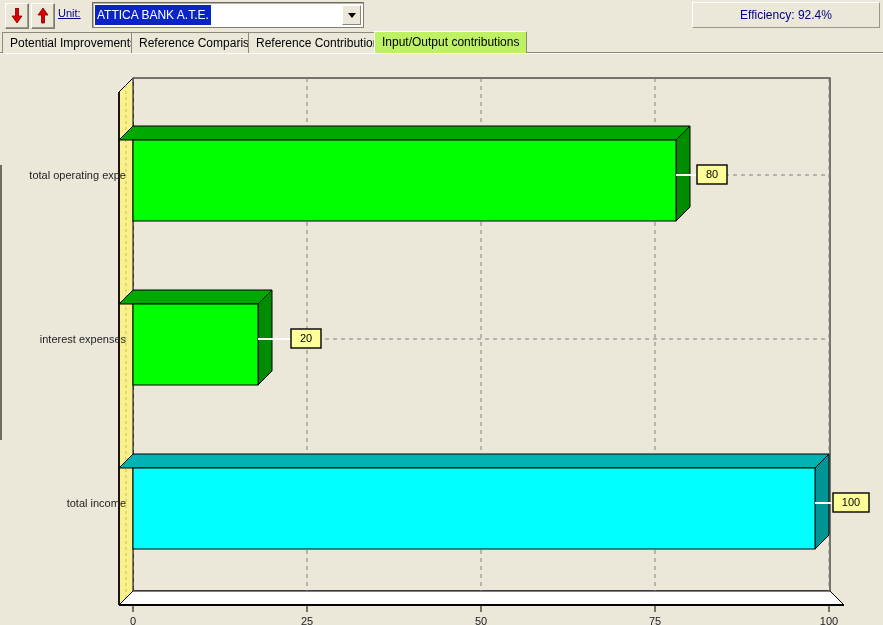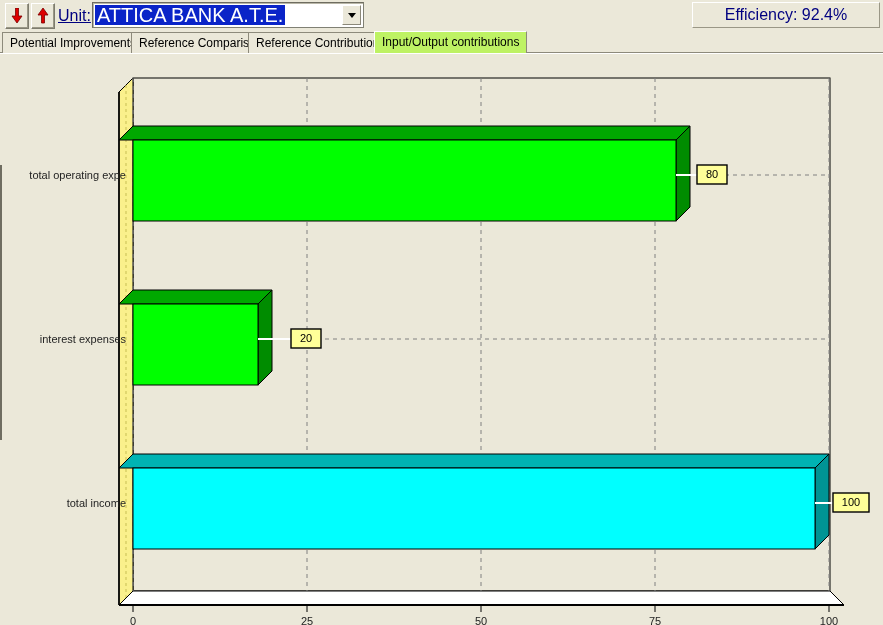--- a/index.html
+++ b/index.html
@@ -44,21 +44,21 @@
     justify-content: center;
     cursor: pointer;
   }
   .tb-btn.down { left: 5px; }
   .tb-btn.up   { left: 31px; }
   .arrow-glyph { display: block; line-height: 0; }
 
   .unit-label {
     position: absolute;
     left: 58px; top: 7px;
-    font-size: 16px;
+    font-size: 11px;
     color: #000080;
   }
   .unit-label u { text-decoration: underline; }
 
   .combo {
     position: absolute;
     left: 92px; top: 2px;
     width: 272px; height: 26px;
     background: #ffffff;
     border: 1px solid #808074;
@@ -67,21 +67,21 @@
     box-shadow: inset 1px 1px 0 #b9b7a8;
     box-sizing: border-box;
   }
   .combo-value {
     position: absolute;
     left: 2px; top: 2px;
     height: 20px;
     padding: 0 2px;
     background: #0a24c8;
     color: #ffffff;
-    font-size: 20px;
+    font-size: 12px;
     line-height: 20px;
     white-space: nowrap;
     font-family: "Liberation Sans", sans-serif;
   }
   .combo-btn {
     position: absolute;
     right: 2px; top: 2px;
     width: 19px; height: 20px;
     background: #ebe8d9;
     border: 1px solid #8b8879;
@@ -102,21 +102,21 @@
 
   .efficiency {
     position: absolute;
     right: 3px; top: 2px;
     width: 188px; height: 26px;
     background: #ebe8d9;
     border: 1px solid #9a9786;
     border-top-color: #ffffff;
     border-left-color: #ffffff;
     color: #000080;
-    font-size: 16px;
+    font-size: 12px;
     display: flex;
     align-items: center;
     justify-content: center;
     box-sizing: border-box;
   }
 
   
   .tabstrip {
     position: absolute;
     left: 0; top: 31px;

